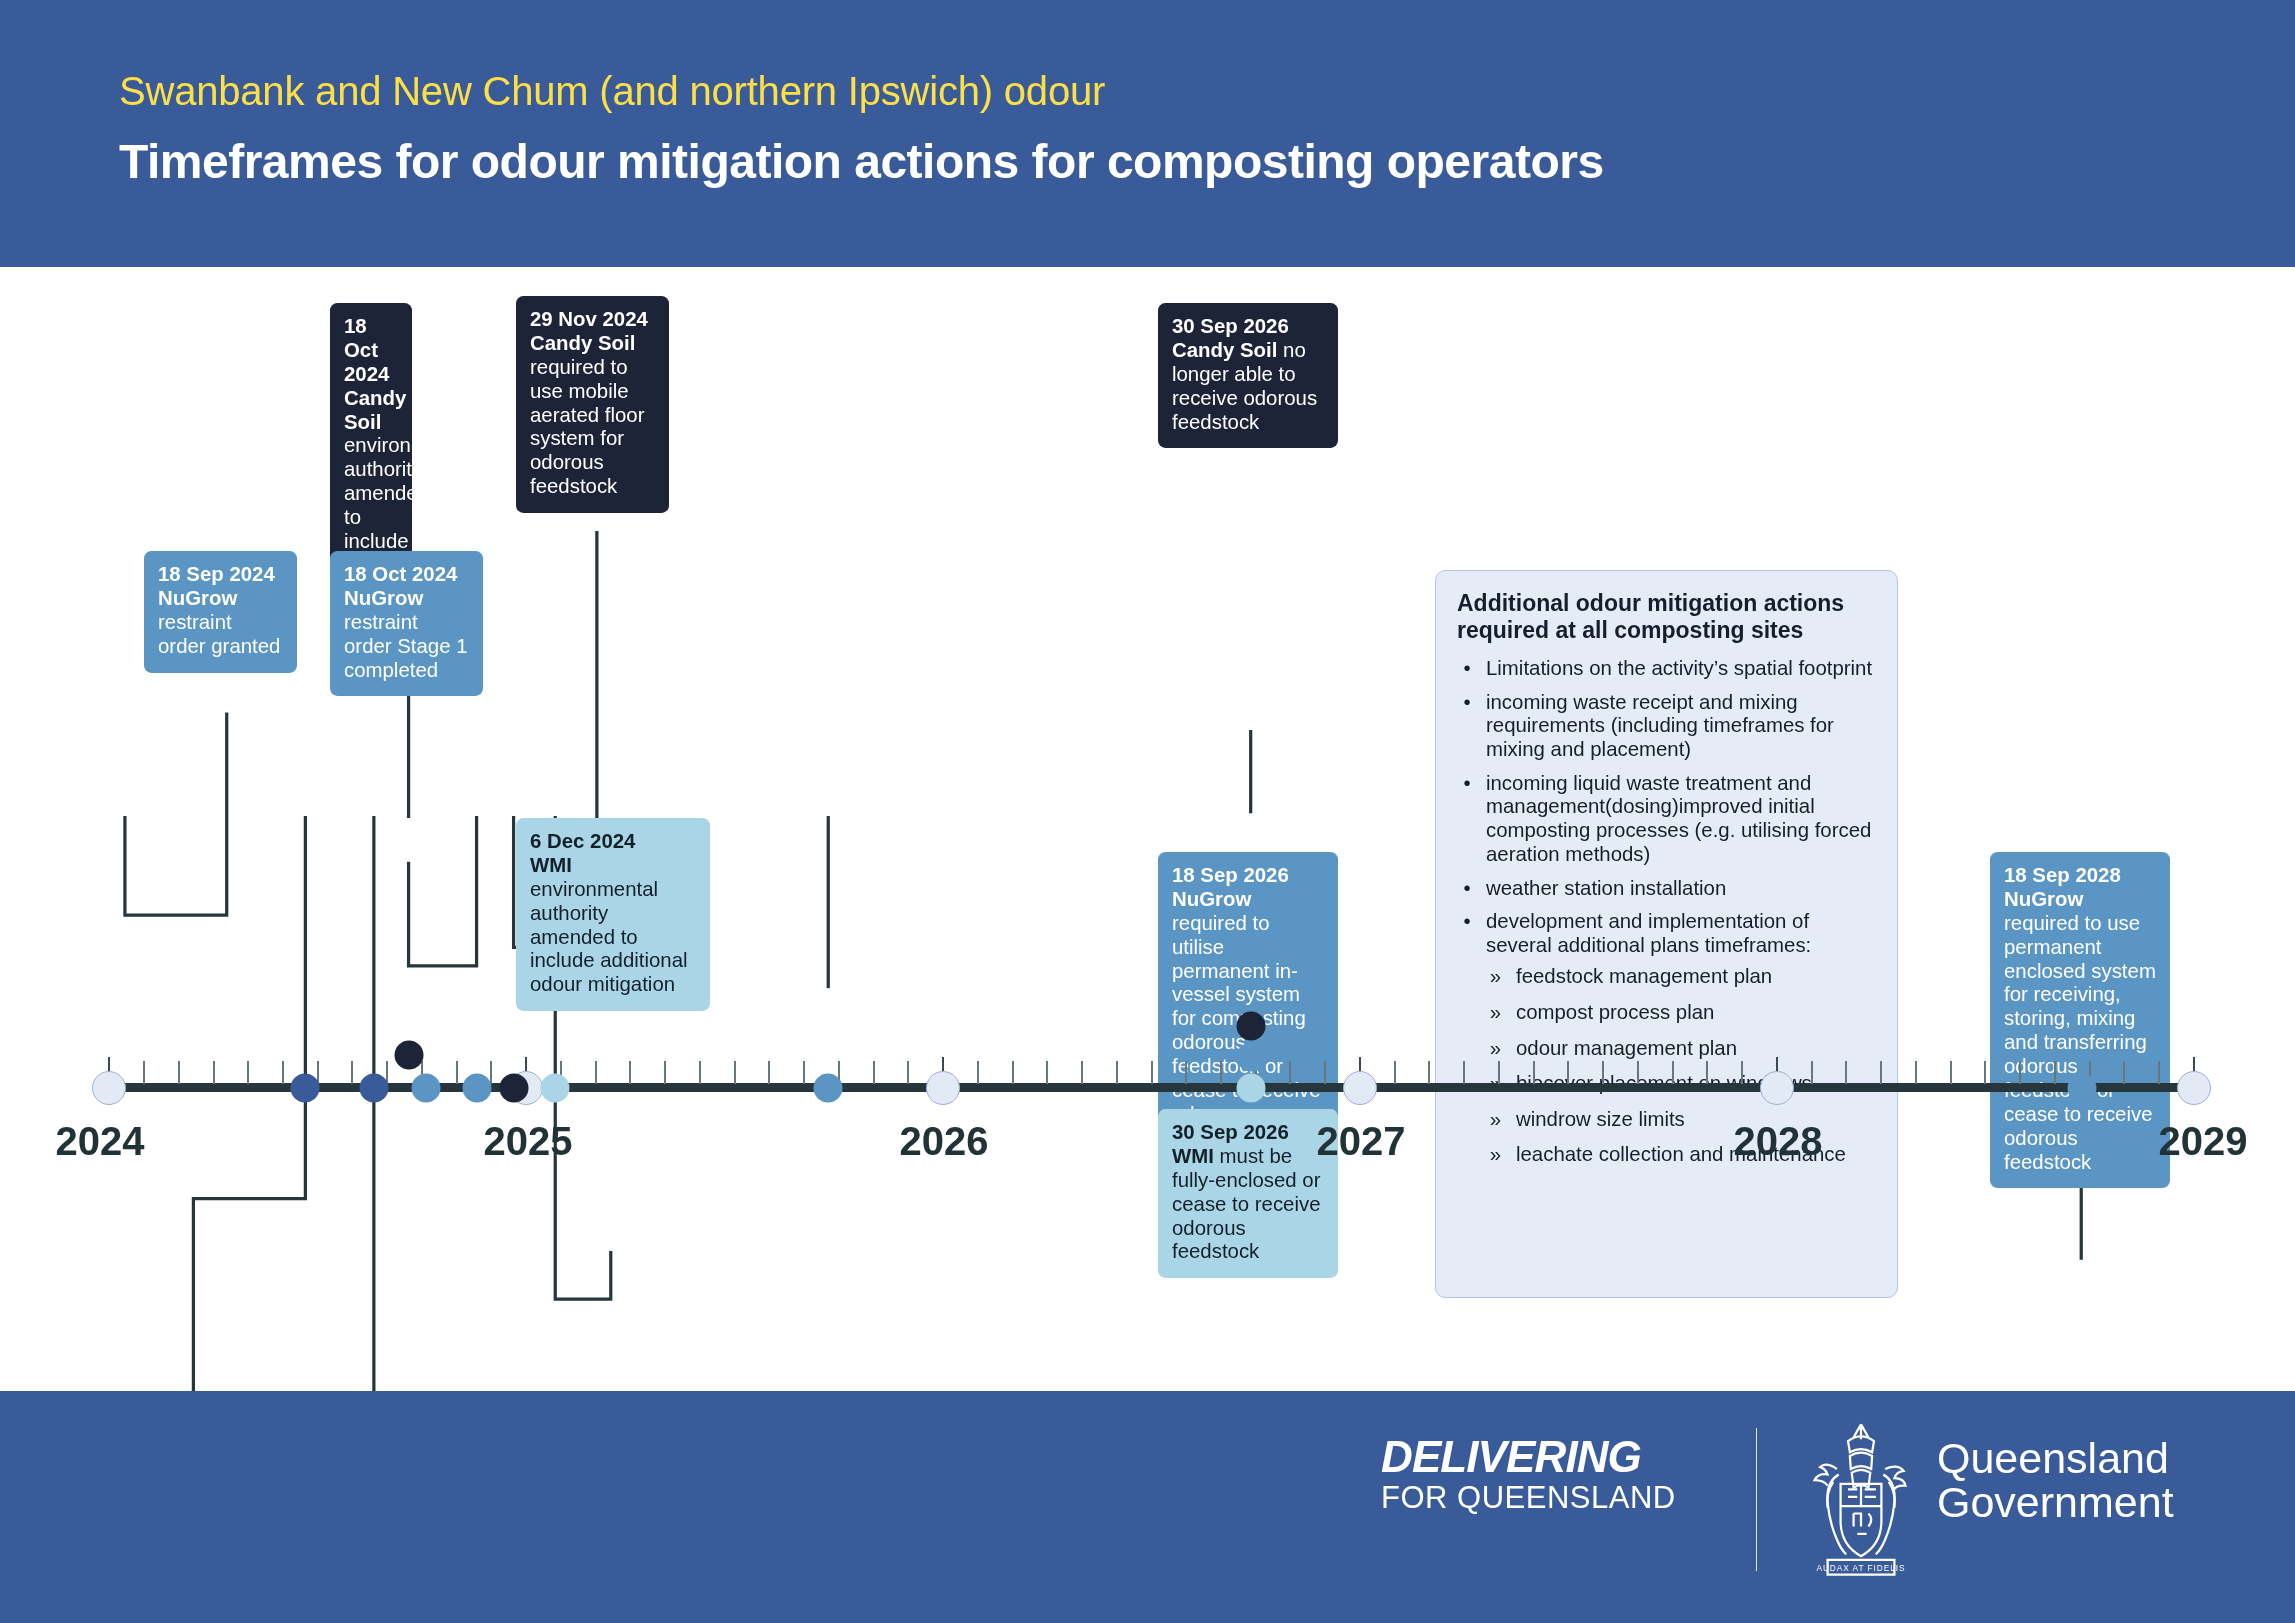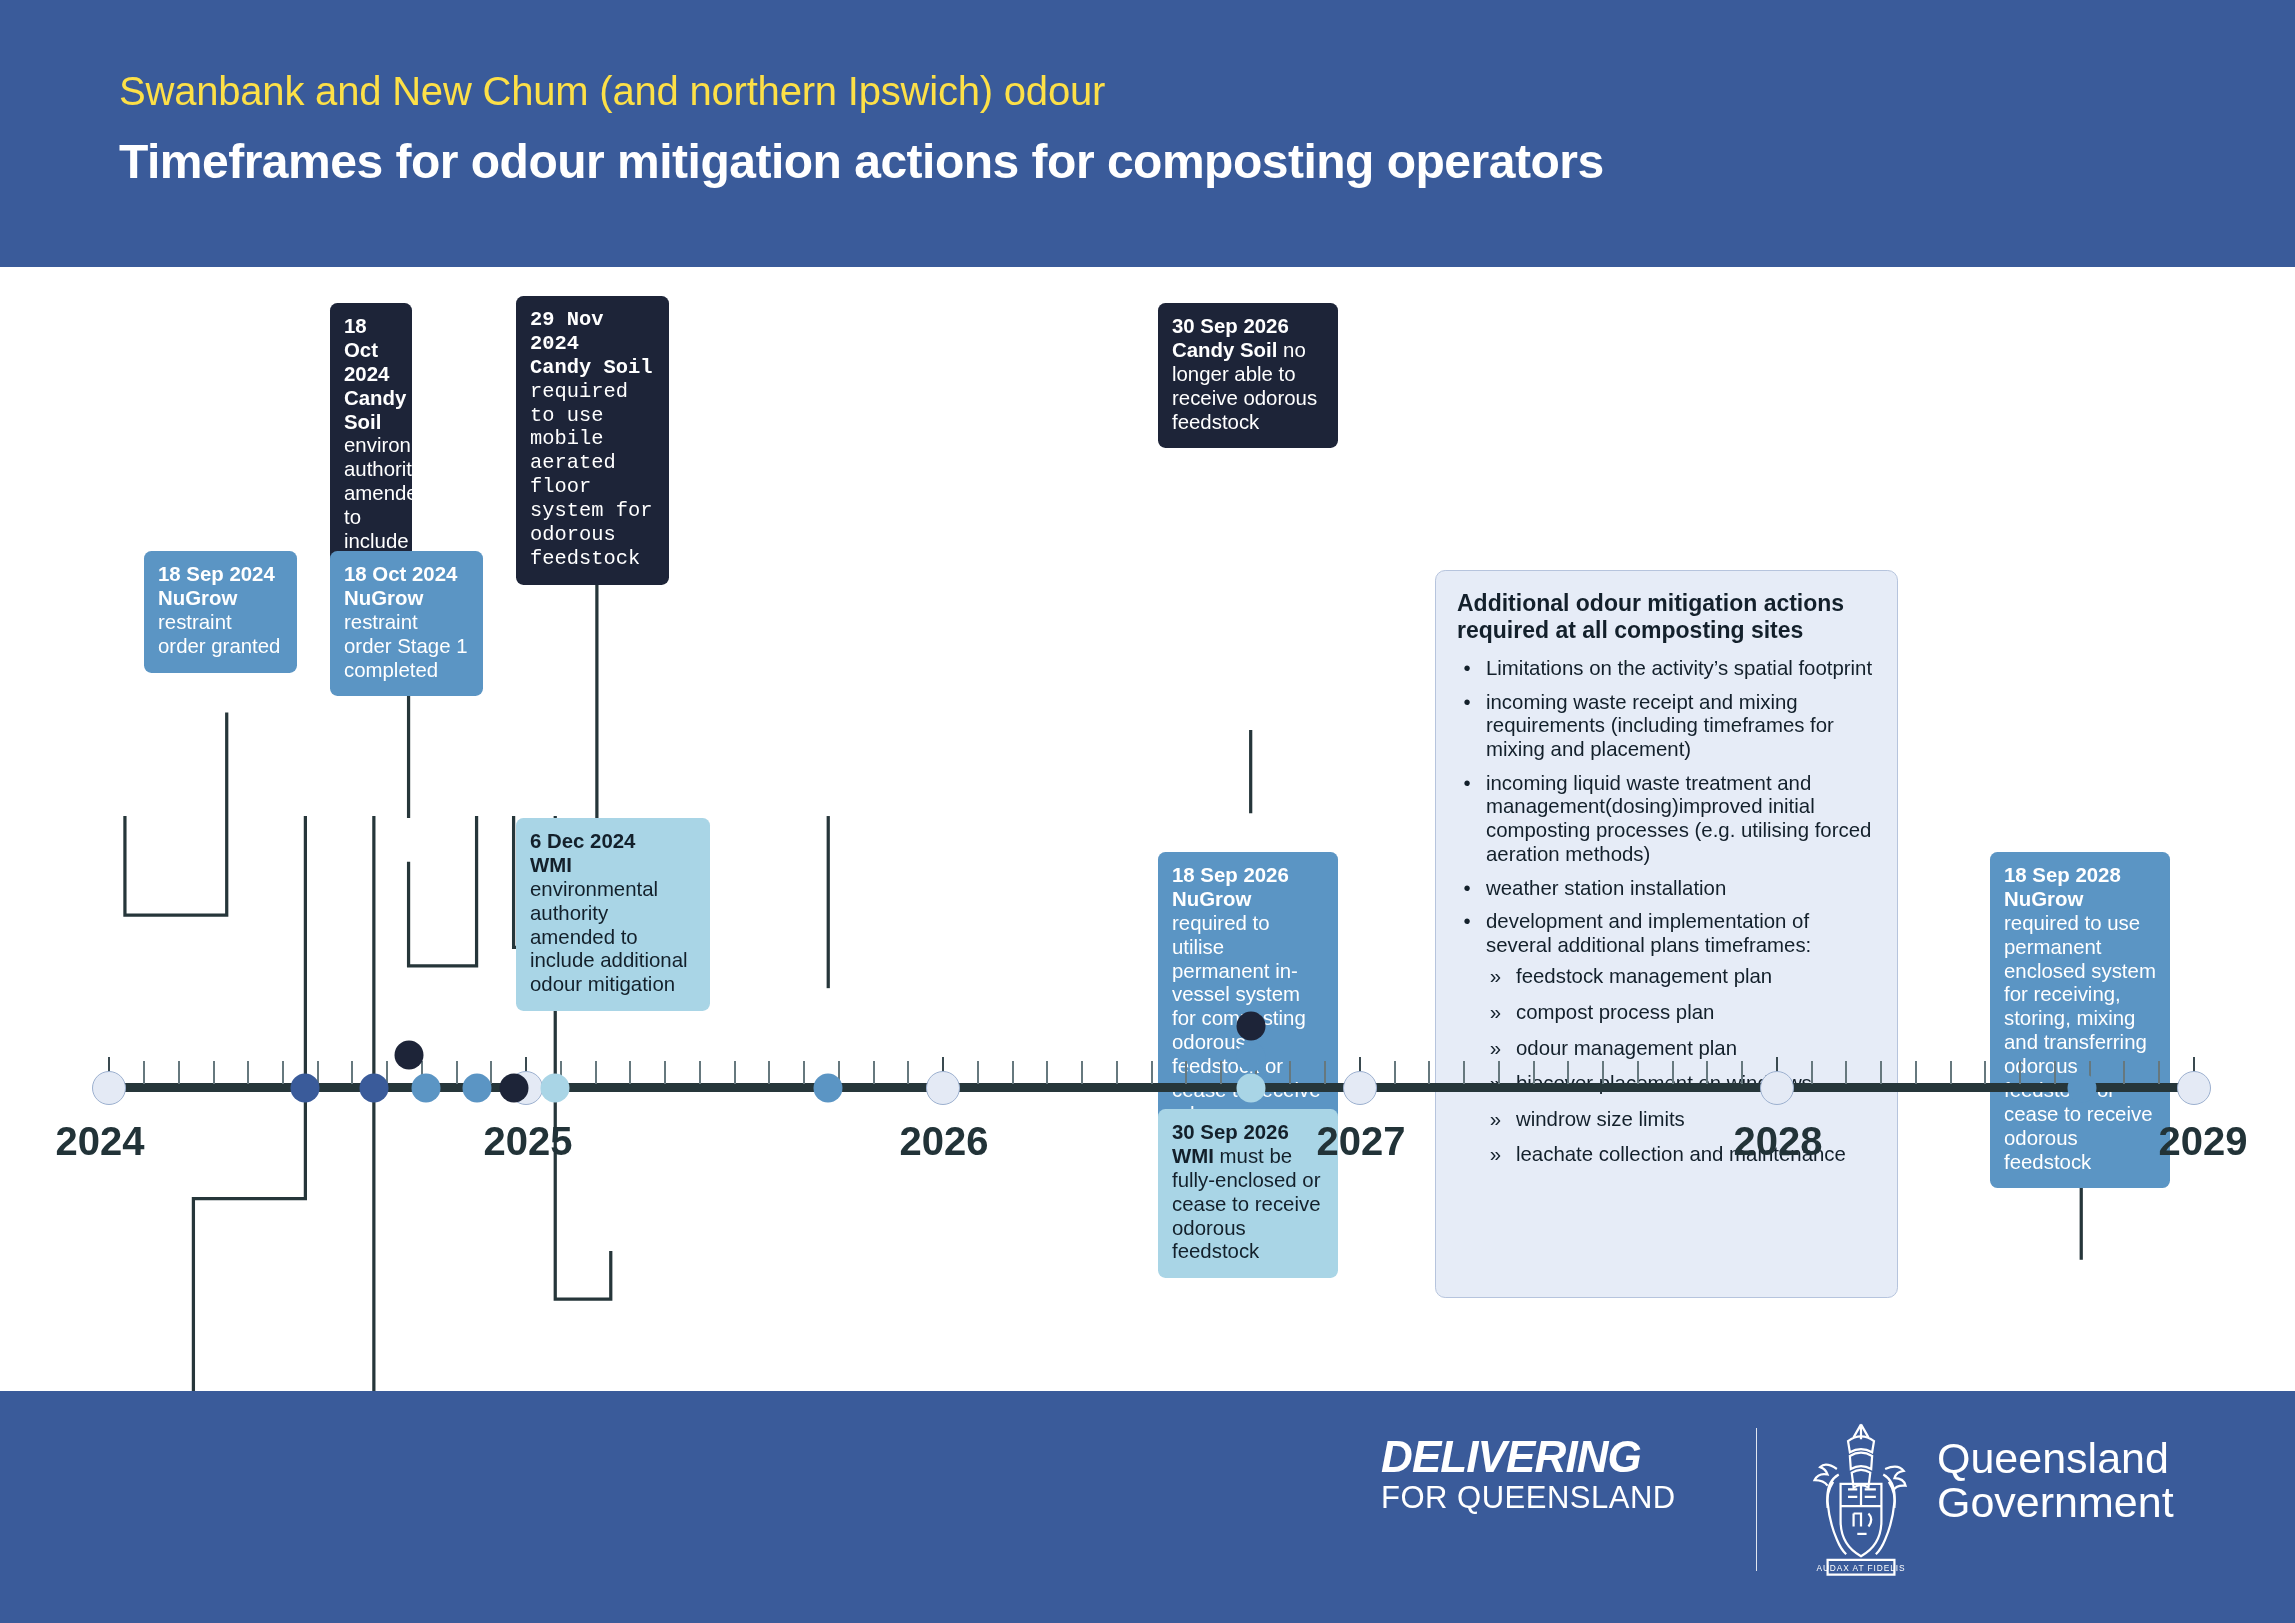--- a/index.html
+++ b/index.html
@@ -149,21 +149,21 @@
         <path d="M808,2455 L808,1186"></path>
       </g>
     </svg>
 
     <div class="card dark" style="left:330px;top:36px;width:82px;">
       <span class="d">18 Oct 2024</span>
       <span class="b">Candy Soil</span>
       <span>environmental authority amended to include additional odour mitigation</span>
     </div>
 
-    <div class="card dark" style="left:516px;top:29px;width:153px;font-family:Liberation Mono, monospace;">
+    <div class="card dark" style="left:516px;top:29px;width:153px;">
       <span class="d">29 Nov 2024</span>
       <span class="b">Candy Soil</span>
       <span>required to use mobile aerated floor system for odorous feedstock</span>
     </div>
 
     <div class="card dark" style="left:1158px;top:36px;width:180px;">
       <span class="d">30 Sep 2026</span>
       <span class="b">Candy Soil</span>
       <span>no longer able to receive odorous feedstock</span>
     </div>

